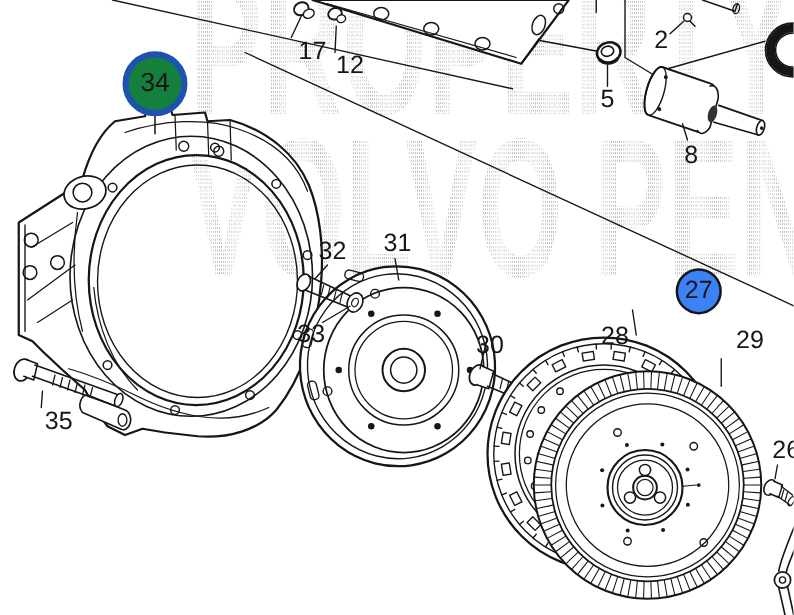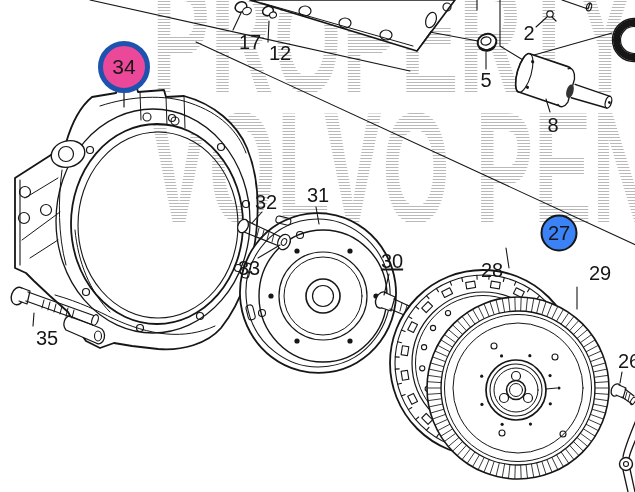--- a/index.html
+++ b/index.html
@@ -35,21 +35,21 @@
     font-size:20px;color:#161616;letter-spacing:0;
     display:flex;align-items:center;justify-content:center;
     white-space:nowrap;cursor:pointer;
   }
   .co.circled{
     width:33px;height:33px;border-radius:50%;
     border:2.4px solid #161616;background:#3b82f6;
   }
   .co.circled-blue{
     width:42px;height:42px;border-radius:50%;
-    border:5.5px solid #1d53ae;background:#ec4899;font-size:21px;text-align:center;
+    border:5.5px solid #1d53ae;background:#15803d;font-size:21px;text-align:center;
   }
 </style>
 </head>
 <body>
 
 <div id="wm1" class="wm-row">PROPERTY</div>
 <div id="wm2" class="wm-row">VOLVO PENT</div>
 
 <svg id="art" width="635" height="492" viewBox="0 0 635 492" fill="none" stroke="#161616" stroke-width="1.5" stroke-linecap="round" stroke-linejoin="round">
 
@@ -446,18 +446,18 @@
     <div class="co" style="left: 222px; top: 42px; margin-left: 28px;">17</div>
     <div class="co" style="left: 280px; top: 53px;">12</div>
     <div class="co" style="left: 486px; top: 80px;">5</div>
     <div class="co" style="left: 529px; top: 33px;">2</div>
     <div class="co" style="left: 553px; top: 125px;">8</div>
     <div class="co circled-blue" style="left: 124px; top: 67px; border-color: rgb(29, 83, 174);">34</div>
     <div class="co" style="left: 47px; top: 338px; text-align: right;">35</div>
     <div class="co" style="left: 266px; top: 202px;">32</div>
     <div class="co" style="left: 249px; top: 268px; text-align: right;">33</div>
     <div class="co" style="left: 318px; top: 195px;">31</div>
-    <div class="co" style="left: 392px; top: 261px; text-decoration: underline;">30</div>
+    <div class="co" style="left: 392px; top: 277px;">30</div>
     <div class="co" style="left: 492px; top: 234px; margin-top: 36px;">28</div>
     <div class="co circled" style="left: 559px; top: 233px;">27</div>
     <div class="co" style="left: 578px; top: 273px; margin-left: 22px;">29</div>
     <div class="co" style="left: 629px; top: 361px;">26</div>
   </div>
 
 </body></html>

